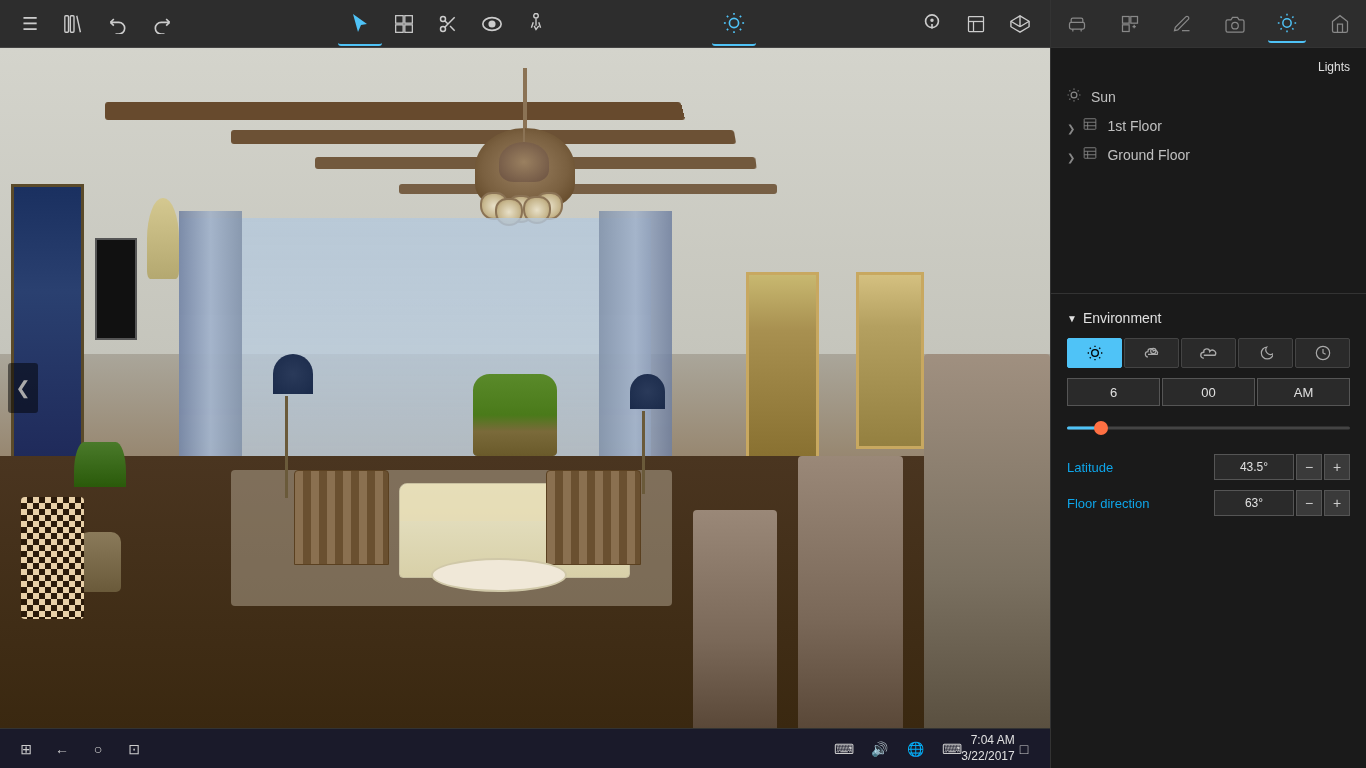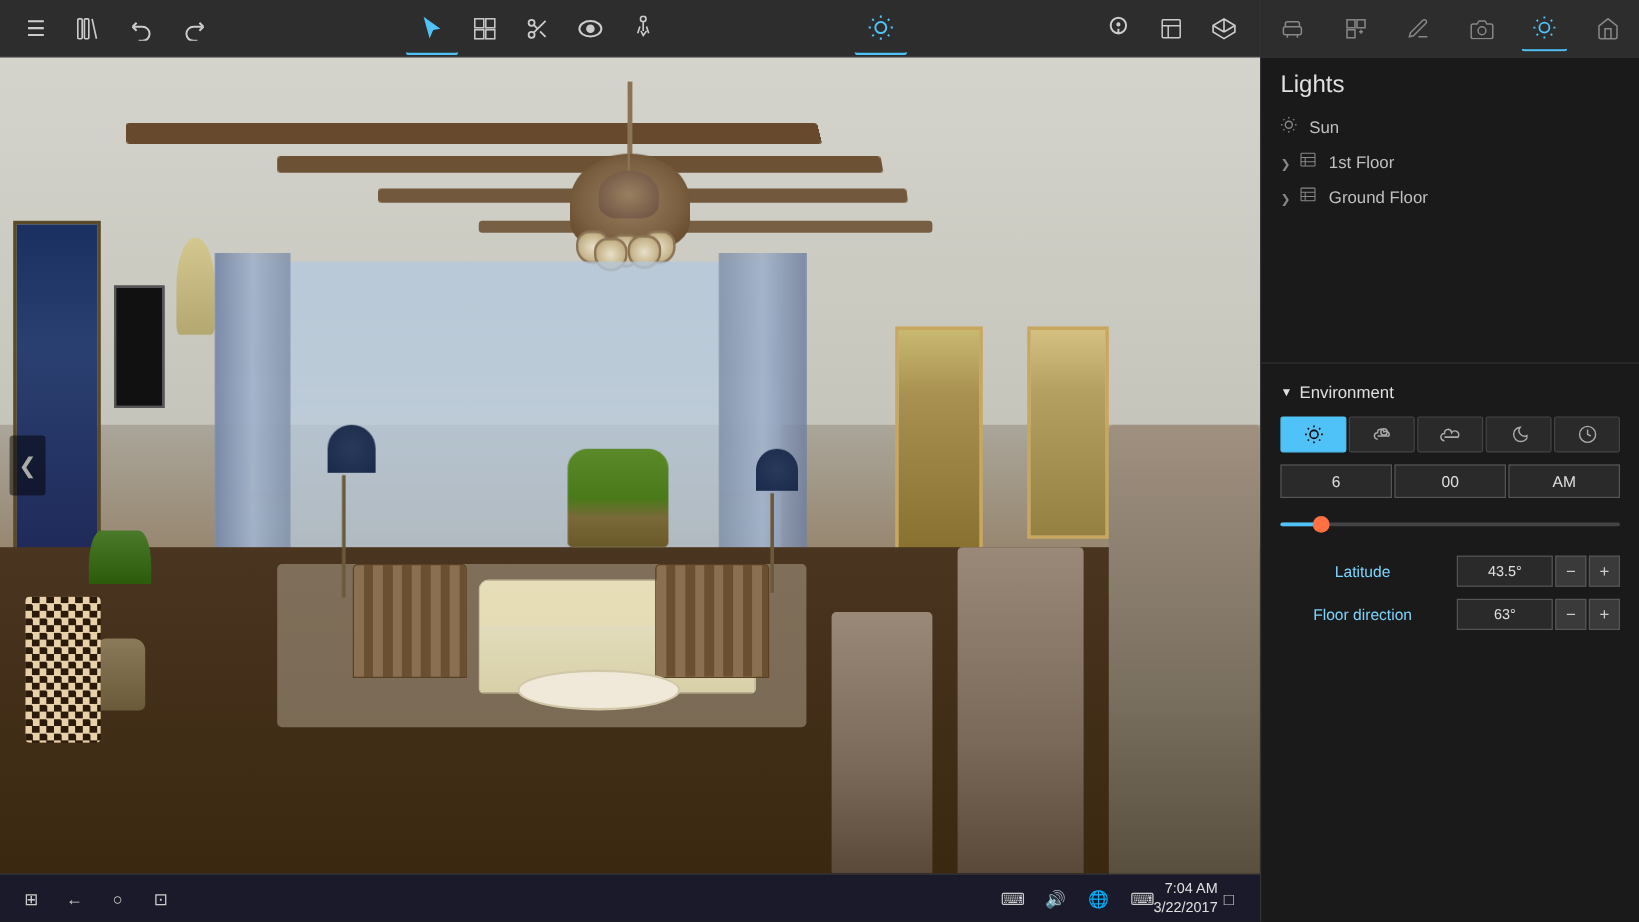--- a/index.html
+++ b/index.html
@@ -114,22 +114,23 @@
     }
     .panel-tool-icon.active { color: #4fc3f7; border-bottom: 2px solid #4fc3f7; }
 
     
     #panel-content {
       flex: 1; overflow-y: auto; padding: 0;
     }
 
     
     .panel-section-title {
-      color: #e0e0e0; font-size: 20px; font-weight: 400;
+      color: #e0e0e0; font-size: 12px; font-weight: 400;
       padding: 12px 16px 8px;
+      text-align: right;
     }
 
     .light-item {
       display: flex; align-items: flex-end; padding: 6px 16px;
       color: #c0c0c0; font-size: 14px; cursor: pointer;
       border-radius: 2px;
     }
     .light-item .light-icon { margin-right: 10px; font-size: 14px; color: #888; }
     .light-item .expand-arrow { margin-right: 8px; color: #888; font-size: 10px; }
 
@@ -188,21 +189,21 @@
       position: absolute; top: 50%; left: 12%; width: 14px; height: 14px;
       background: #ff7043; border-radius: 50%; transform: translate(-50%, -50%);
       cursor: pointer;
     }
 
     
     .param-row {
       display: flex; align-items: center; margin-bottom: 10px;
     }
     .param-label {
-      color: #7dd3fc; font-size: 13px; flex: 1; text-align: center;
+      color: #0ea5e9; font-size: 13px; flex: 1; text-align: left;
       padding-right: 10px;
     }
     .param-input {
       width: 80px; height: 26px; background: #2a2a2a; border: 1px solid #555;
       color: #e0e0e0; font-size: 12px; text-align: center;
       outline: none;
     }
     .param-btn {
       width: 26px; height: 26px; background: #3a3a3a; border: 1px solid #555;
       color: #ccc; font-size: 14px; cursor: pointer; display: flex;

